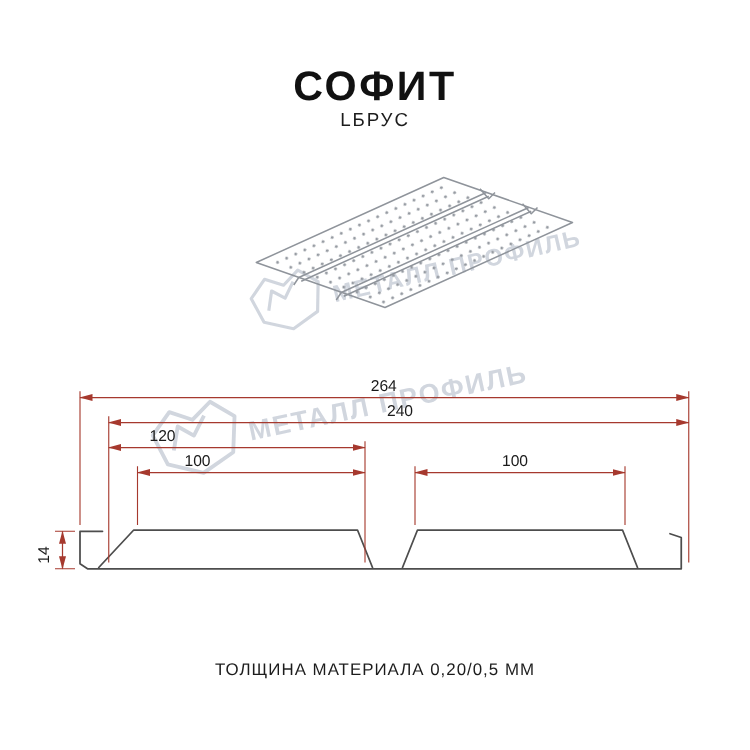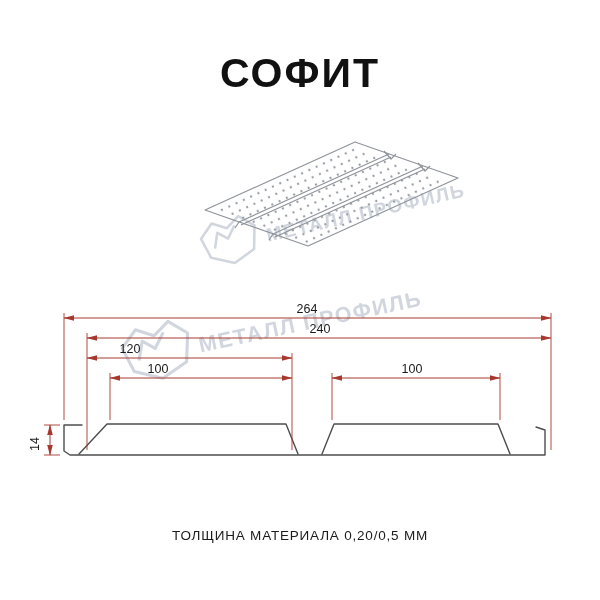--- a/index.html
+++ b/index.html
@@ -2,21 +2,21 @@
 <html><head>
 <meta charset="utf-8">
 <style>
   html,body{margin:0;padding:0;background:#fff;}
   .page{
     position:relative;width:600px;height:600px;background:#fff;overflow:hidden;
     font-family:"Liberation Sans", sans-serif;color:#1a1a1a;
   }
   .title{
     position:absolute;top:50px;left:0;width:100%;text-align:center;
-    font-size:41px;font-weight:bold;letter-spacing:2px;color:#111;
+    font-size:33px;font-weight:bold;letter-spacing:2px;color:#111;
   }
   .subtitle{
     position:absolute;top:88px;left:0;width:100%;text-align:center;
     font-size:15px;letter-spacing:1.5px;color:#1c1c1c;
   }
   .footer-note{
     position:absolute;top:528px;left:0;width:100%;text-align:center;
     font-size:13.5px;letter-spacing:.8px;color:#1c1c1c;
   }
   svg.drawing{position:absolute;left:0;top:0;width:600px;height:600px;}
@@ -28,20 +28,21 @@
   .wm{opacity:.85;}
   .wm text{fill:#c9cfd9;font-weight:bold;font-family:"Liberation Sans",sans-serif;}
   .wm .logo{stroke:#c9cfd9;fill:none;stroke-width:2.2;stroke-linejoin:round;}
 </style>
 </head>
 <body>
 
 <div class="page">
 
   <div class="title">СОФИТ</div>
+  <div class="subtitle">LБРУС</div>
 
   <svg class="drawing" viewBox="0 0 600 600">
     <defs>
       <marker id="arrow" orient="auto-start-reverse" markerUnits="userSpaceOnUse" markerWidth="11" markerHeight="7" refX="10" refY="3.5">
         <path d="M10.5,3.5 L0,0.7 L0,6.3 Z" fill="#a6392e"></path>
       </marker>
       <pattern id="perf" width="8" height="8" patternUnits="userSpaceOnUse" patternTransform="rotate(-24.5)">
         <circle cx="3" cy="3" r="1.15" fill="#969ba2"></circle>
       </pattern>
     </defs>

